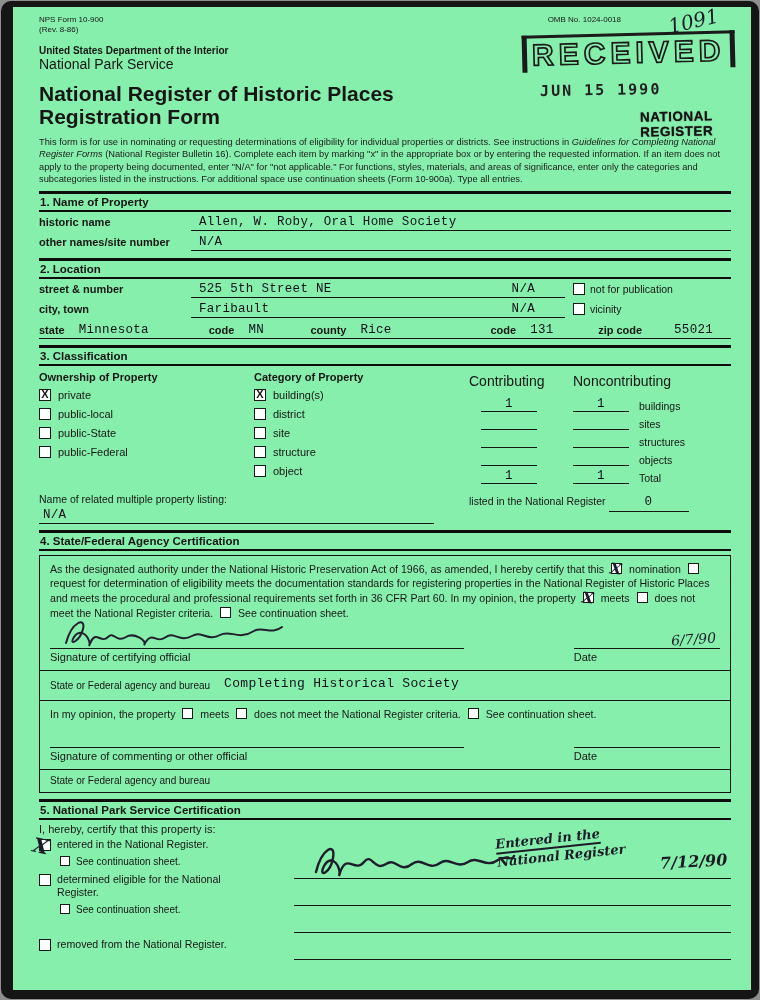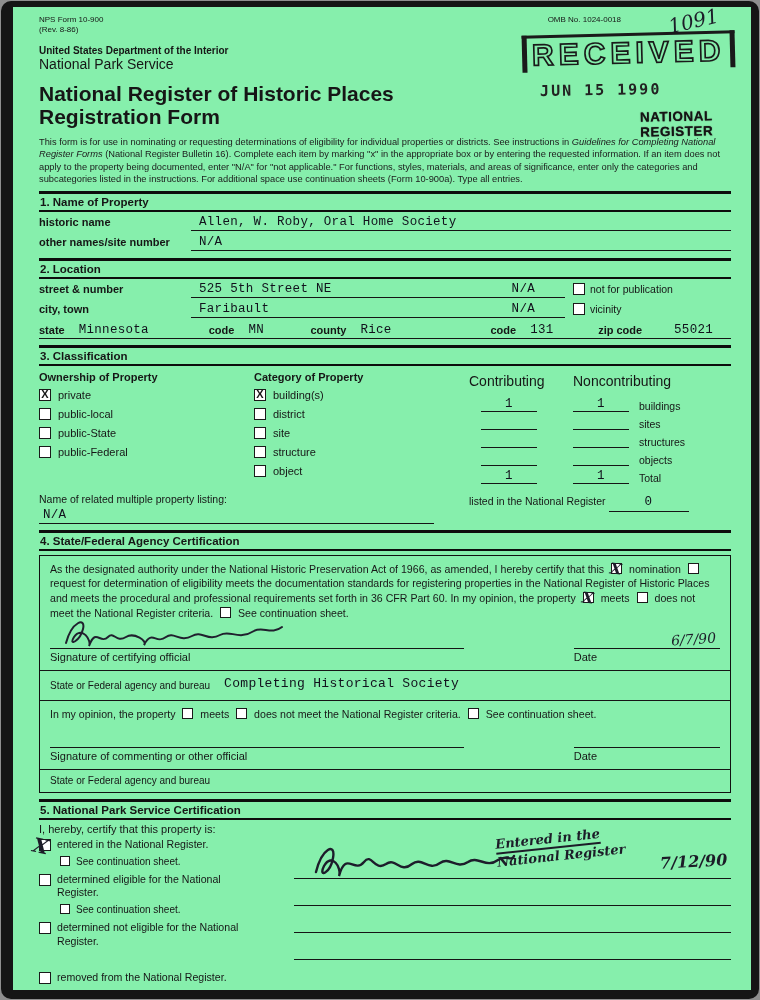--- a/index.html
+++ b/index.html
@@ -377,26 +377,20 @@
               <span class="x"></span>
             </span>
         <span class="olabel">determined eligible for the National Register.</span>
       </div>
       <div class="o sub">
         <span class="cb small">
               <span class="x"></span>
             </span>
         <span class="olabel">See continuation sheet.</span>
       </div>
-      <div class="o">
-        <span class="cb">
-              <span class="x"></span>
-            </span>
-        <span class="olabel">determined not eligible for the National Register.</span>
-      </div>
       <div class="o gap">
         <span class="cb">
               <span class="x"></span>
             </span>
         <span class="olabel">removed from the National Register.</span>
       </div>
 
     </div>
     <div class="s5right">
       <div class="hw entered-note">

